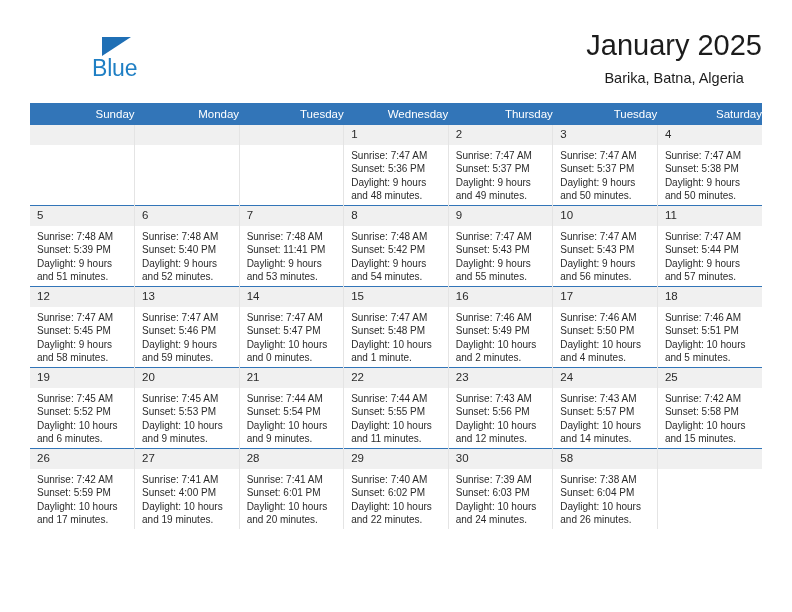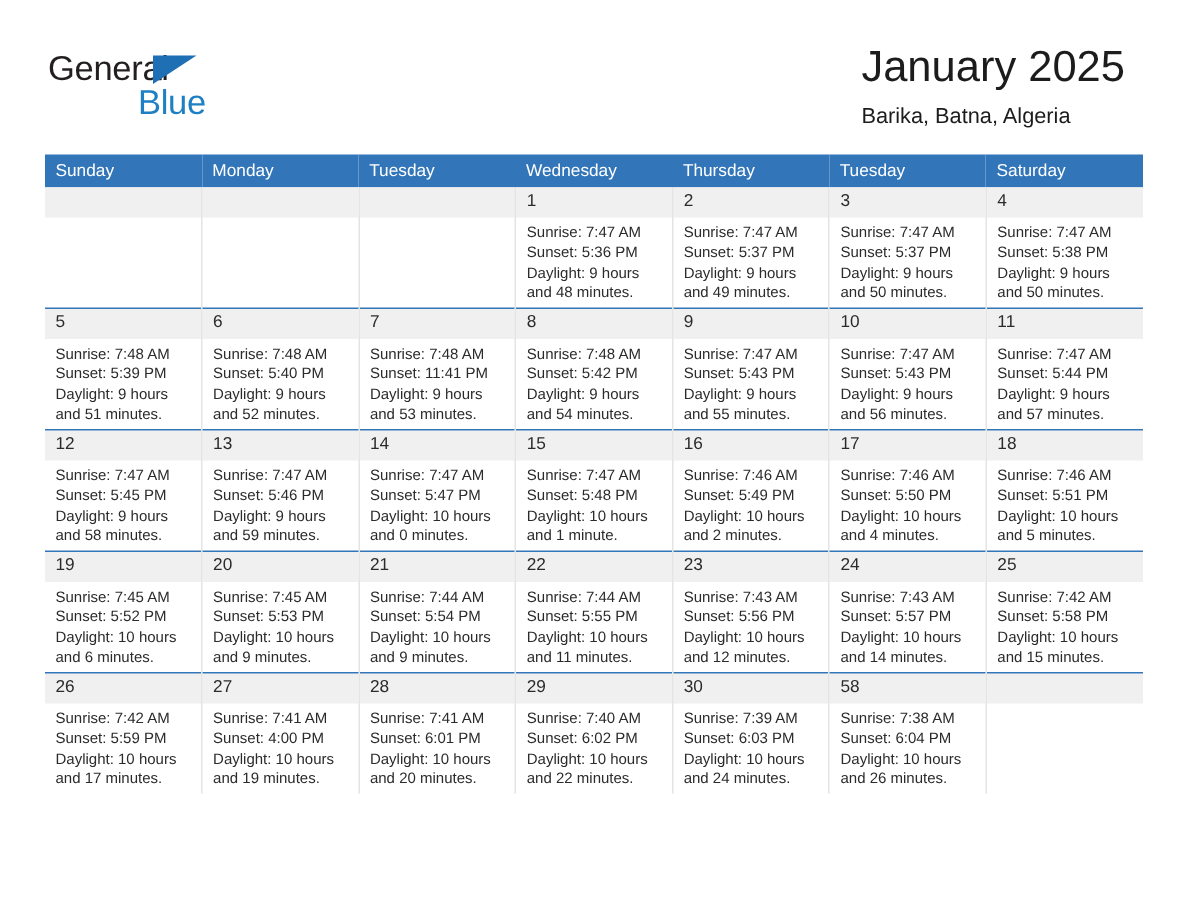--- a/index.html
+++ b/index.html
@@ -58,23 +58,23 @@
     position: absolute;
     left: 60px;
     top: 23px;
     font-size: 23px;
     color: #1f7fc4;
     letter-spacing: -0.2px;
   }
 
   .titles {
     position: absolute;
-    right: 12px;
+    right: 0;
     top: 0;
-    text-align: left;
+    text-align: center;
   }
   .month-title {
     font-size: 29px;
     color: #1c1c1c;
     line-height: 34px;
     white-space: nowrap;
   }
   .location {
     font-size: 14.5px;
     color: #1c1c1c;
@@ -90,21 +90,21 @@
     top: 103px;
     width: 732px;
     border-collapse: collapse;
     table-layout: fixed;
   }
   .cal th {
     background: #3275b8;
     color: #ffffff;
     font-size: 11.5px;
     font-weight: normal;
-    text-align: left;
+    text-align: right;
     padding: 5px 0 5px 7px;
     height: 11px;
     border: none;
   }
   .cal td {
     vertical-align: top;
     padding: 0;
     border-left: 1px solid #e4e4e4;
     border-top: 1px solid #3275b8;
     height: 80px;
@@ -130,21 +130,20 @@
   .lines div { white-space: nowrap; }
   .empty .daynum { color: transparent; }
 </style>
 </head>
 <body>
 
 <div class="page">
 
   <div class="top">
     <div class="logo">
-      <span class="logo-general">General</span>
       <span class="logo-tri"></span>
       <span class="logo-blue">Blue</span>
     </div>
     <div class="titles">
       <div class="month-title">January 2025</div>
       <div class="location">Barika, Batna, Algeria</div>
     </div>
   </div>
 
   <table class="cal">

